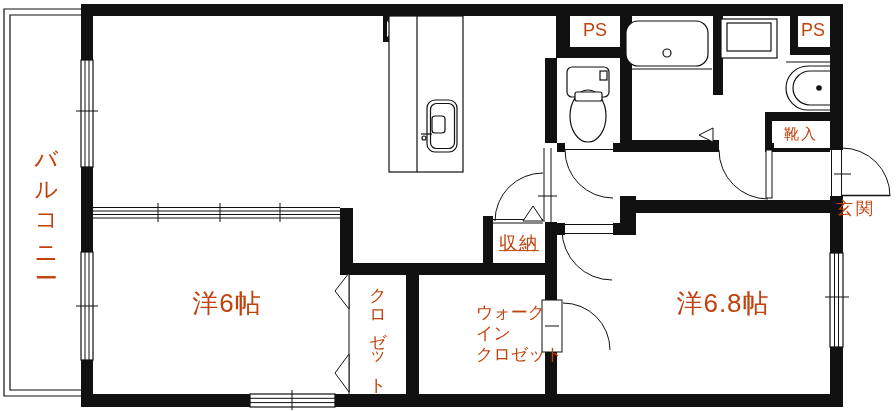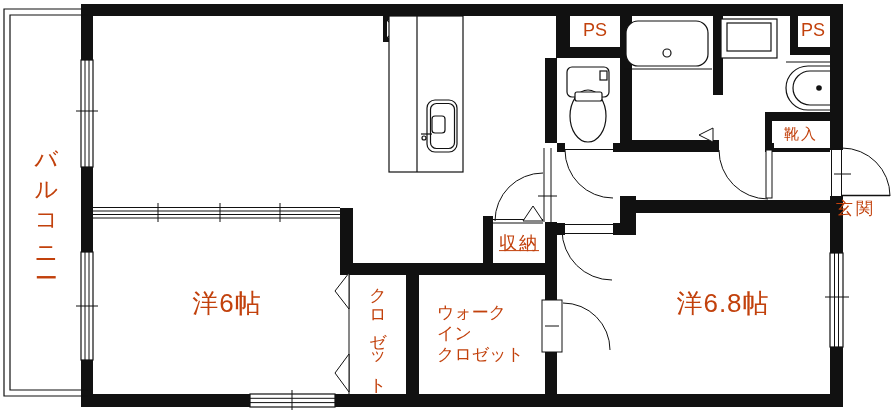--- a/index.html
+++ b/index.html
@@ -8,21 +8,21 @@
     font-family:"Liberation Sans","DejaVu Sans",sans-serif;color:#111;
   }
   .plan svg{position:absolute;left:0;top:0;width:896px;height:411px;}
   .lbl{position:absolute;white-space:pre-line;color:#c2410c;line-height:1.1;}
   .lbl.center{transform:translate(-50%,-50%);text-align:center;}
   .lbl.vert{writing-mode:vertical-rl;text-orientation:upright;transform:translateX(-50%);}
   .lbl-ldk{font-size:27px;letter-spacing:1px;}
   .lbl-room{font-size:26px;letter-spacing:1px;}
   .lbl-balcony{font-size:23px;letter-spacing:7px;}
   .lbl-closet{font-size:17px;letter-spacing:3px;}
-  .lbl-wic{font-size:17px;line-height:21px;text-align:left;}
+  .lbl-wic{font-size:17px;line-height:21px;text-align:left;margin-left:39px;}
   .lbl-storage{font-size:18px;letter-spacing:2px;text-decoration:underline;}
   .lbl-ps{font-size:18px;}
   .lbl-shoe{font-size:15px;letter-spacing:2px;}
   .lbl-genkan{font-size:17px;letter-spacing:3px;}
 </style>
 </head>
 <body>
 
 <div class="plan">
 

